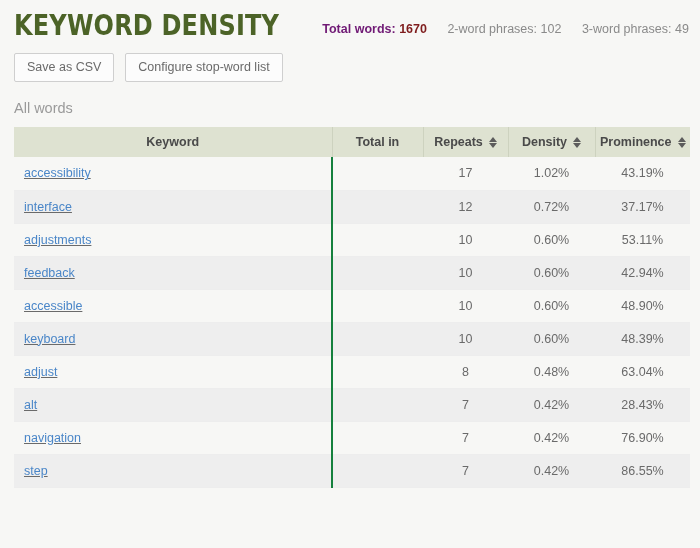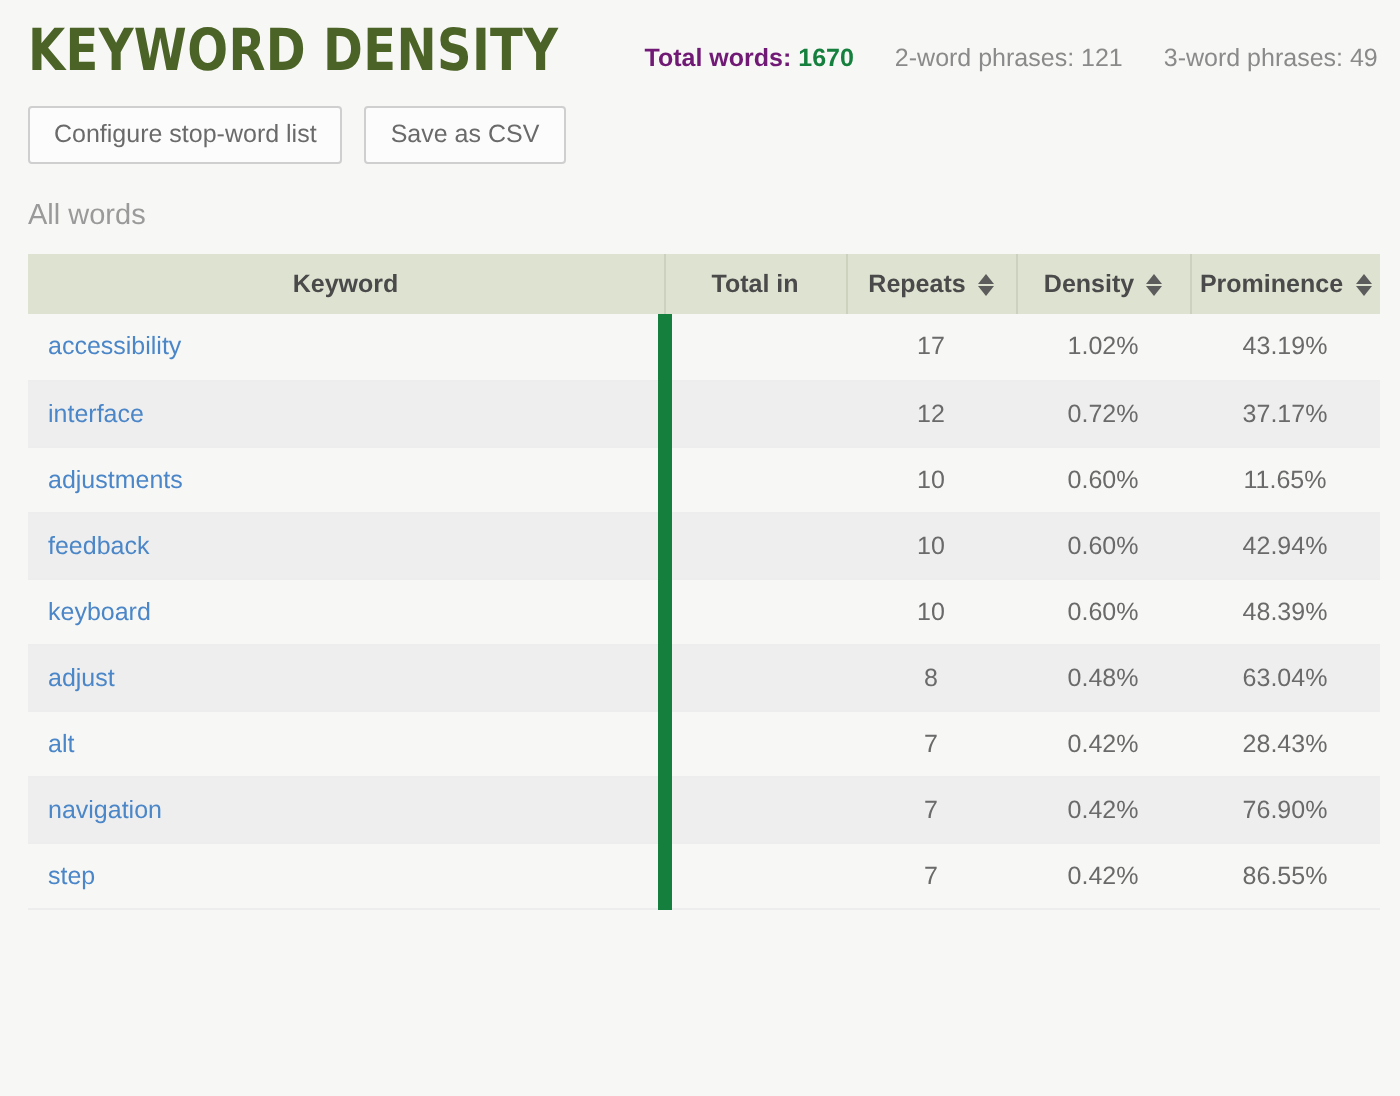--- a/index.html
+++ b/index.html
@@ -52,21 +52,21 @@
   }
   .stats .stat {
     margin-right: 17px;
   }
   .stats .stat:last-child { margin-right: 16px; }
   .stats .label-strong {
     color: #701a75;
     font-weight: bold;
   }
   .stats .value-accent {
-    color: #15803d;
+    color: #7f1d1d;
     font-weight: bold;
   }
   .stats .label { color: #8a8a8a; }
   .stats .value { color: #8a8a8a; }
 
   
   .buttonbar {
     padding: 11px 0 0 14px;
     display: flex;
     gap: 11px;
@@ -143,21 +143,22 @@
     border-bottom: 1px solid #ededed;
     box-sizing: border-box;
     vertical-align: middle;
     color: #6a6a6a;
   }
   table.kd tbody tr:nth-child(odd)  { background: #f7f7f5; }
   table.kd tbody tr:nth-child(even) { background: #eeeeee; }
 
   td.c-keyword {
     text-align: left;
-    border-right: 7px solid #15803d;
+    border-right: 2px solid #15803d;
+    text-decoration: underline;
   }
   th.h-keyword { text-align: center; }
   td.c-keyword a {
     color: #4a86c8;
     text-decoration: none;
     cursor: pointer;
   }
   td.c-found { text-align: center; }
   td.c-num   { text-align: center; }
 
@@ -174,33 +175,33 @@
 
   <div class="topbar">
     <h1 class="title">KEYWORD DENSITY</h1>
     <div class="stats">
       <span class="stat">
         <span class="label-strong">Total words:</span>
         <span class="value-accent">1670</span>
       </span>
       <span class="stat">
         <span class="label">2-word phrases:</span>
-        <span class="value">121</span>
+        <span class="value">102</span>
       </span>
       <span class="stat">
         <span class="label">3-word phrases:</span>
         <span class="value">49</span>
       </span>
       
     </div>
   </div>
 
   <div class="buttonbar">
+    <button class="btn">Save as CSV</button>
     <button class="btn">Configure stop-word list</button>
-    <button class="btn">Save as CSV</button>
   </div>
 
   <div class="section-label">All words</div>
 
   <div class="table-wrap">
     <table class="kd">
       <colgroup>
         <col class="w-keyword">
           <col class="w-found">
           <col class="w-repeats">
@@ -261,30 +262,37 @@
             <td class="c-found"></td>
             <td class="c-num">12</td>
             <td class="c-num">0.72%</td>
             <td class="c-num">37.17%</td>
           </tr>
           <tr>
             <td class="c-keyword"><a>adjustments</a></td>
             <td class="c-found"></td>
             <td class="c-num">10</td>
             <td class="c-num">0.60%</td>
-            <td class="c-num">11.65%</td>
+            <td class="c-num">53.11%</td>
           </tr>
           <tr>
             <td class="c-keyword"><a>feedback</a></td>
             <td class="c-found"></td>
             <td class="c-num">10</td>
             <td class="c-num">0.60%</td>
             <td class="c-num">42.94%</td>
           </tr>
           <tr>
+            <td class="c-keyword"><a>accessible</a></td>
+            <td class="c-found"></td>
+            <td class="c-num">10</td>
+            <td class="c-num">0.60%</td>
+            <td class="c-num">48.90%</td>
+          </tr>
+          <tr>
             <td class="c-keyword"><a>keyboard</a></td>
             <td class="c-found"></td>
             <td class="c-num">10</td>
             <td class="c-num">0.60%</td>
             <td class="c-num">48.39%</td>
           </tr>
           <tr>
             <td class="c-keyword"><a>adjust</a></td>
             <td class="c-found"></td>
             <td class="c-num">8</td>

